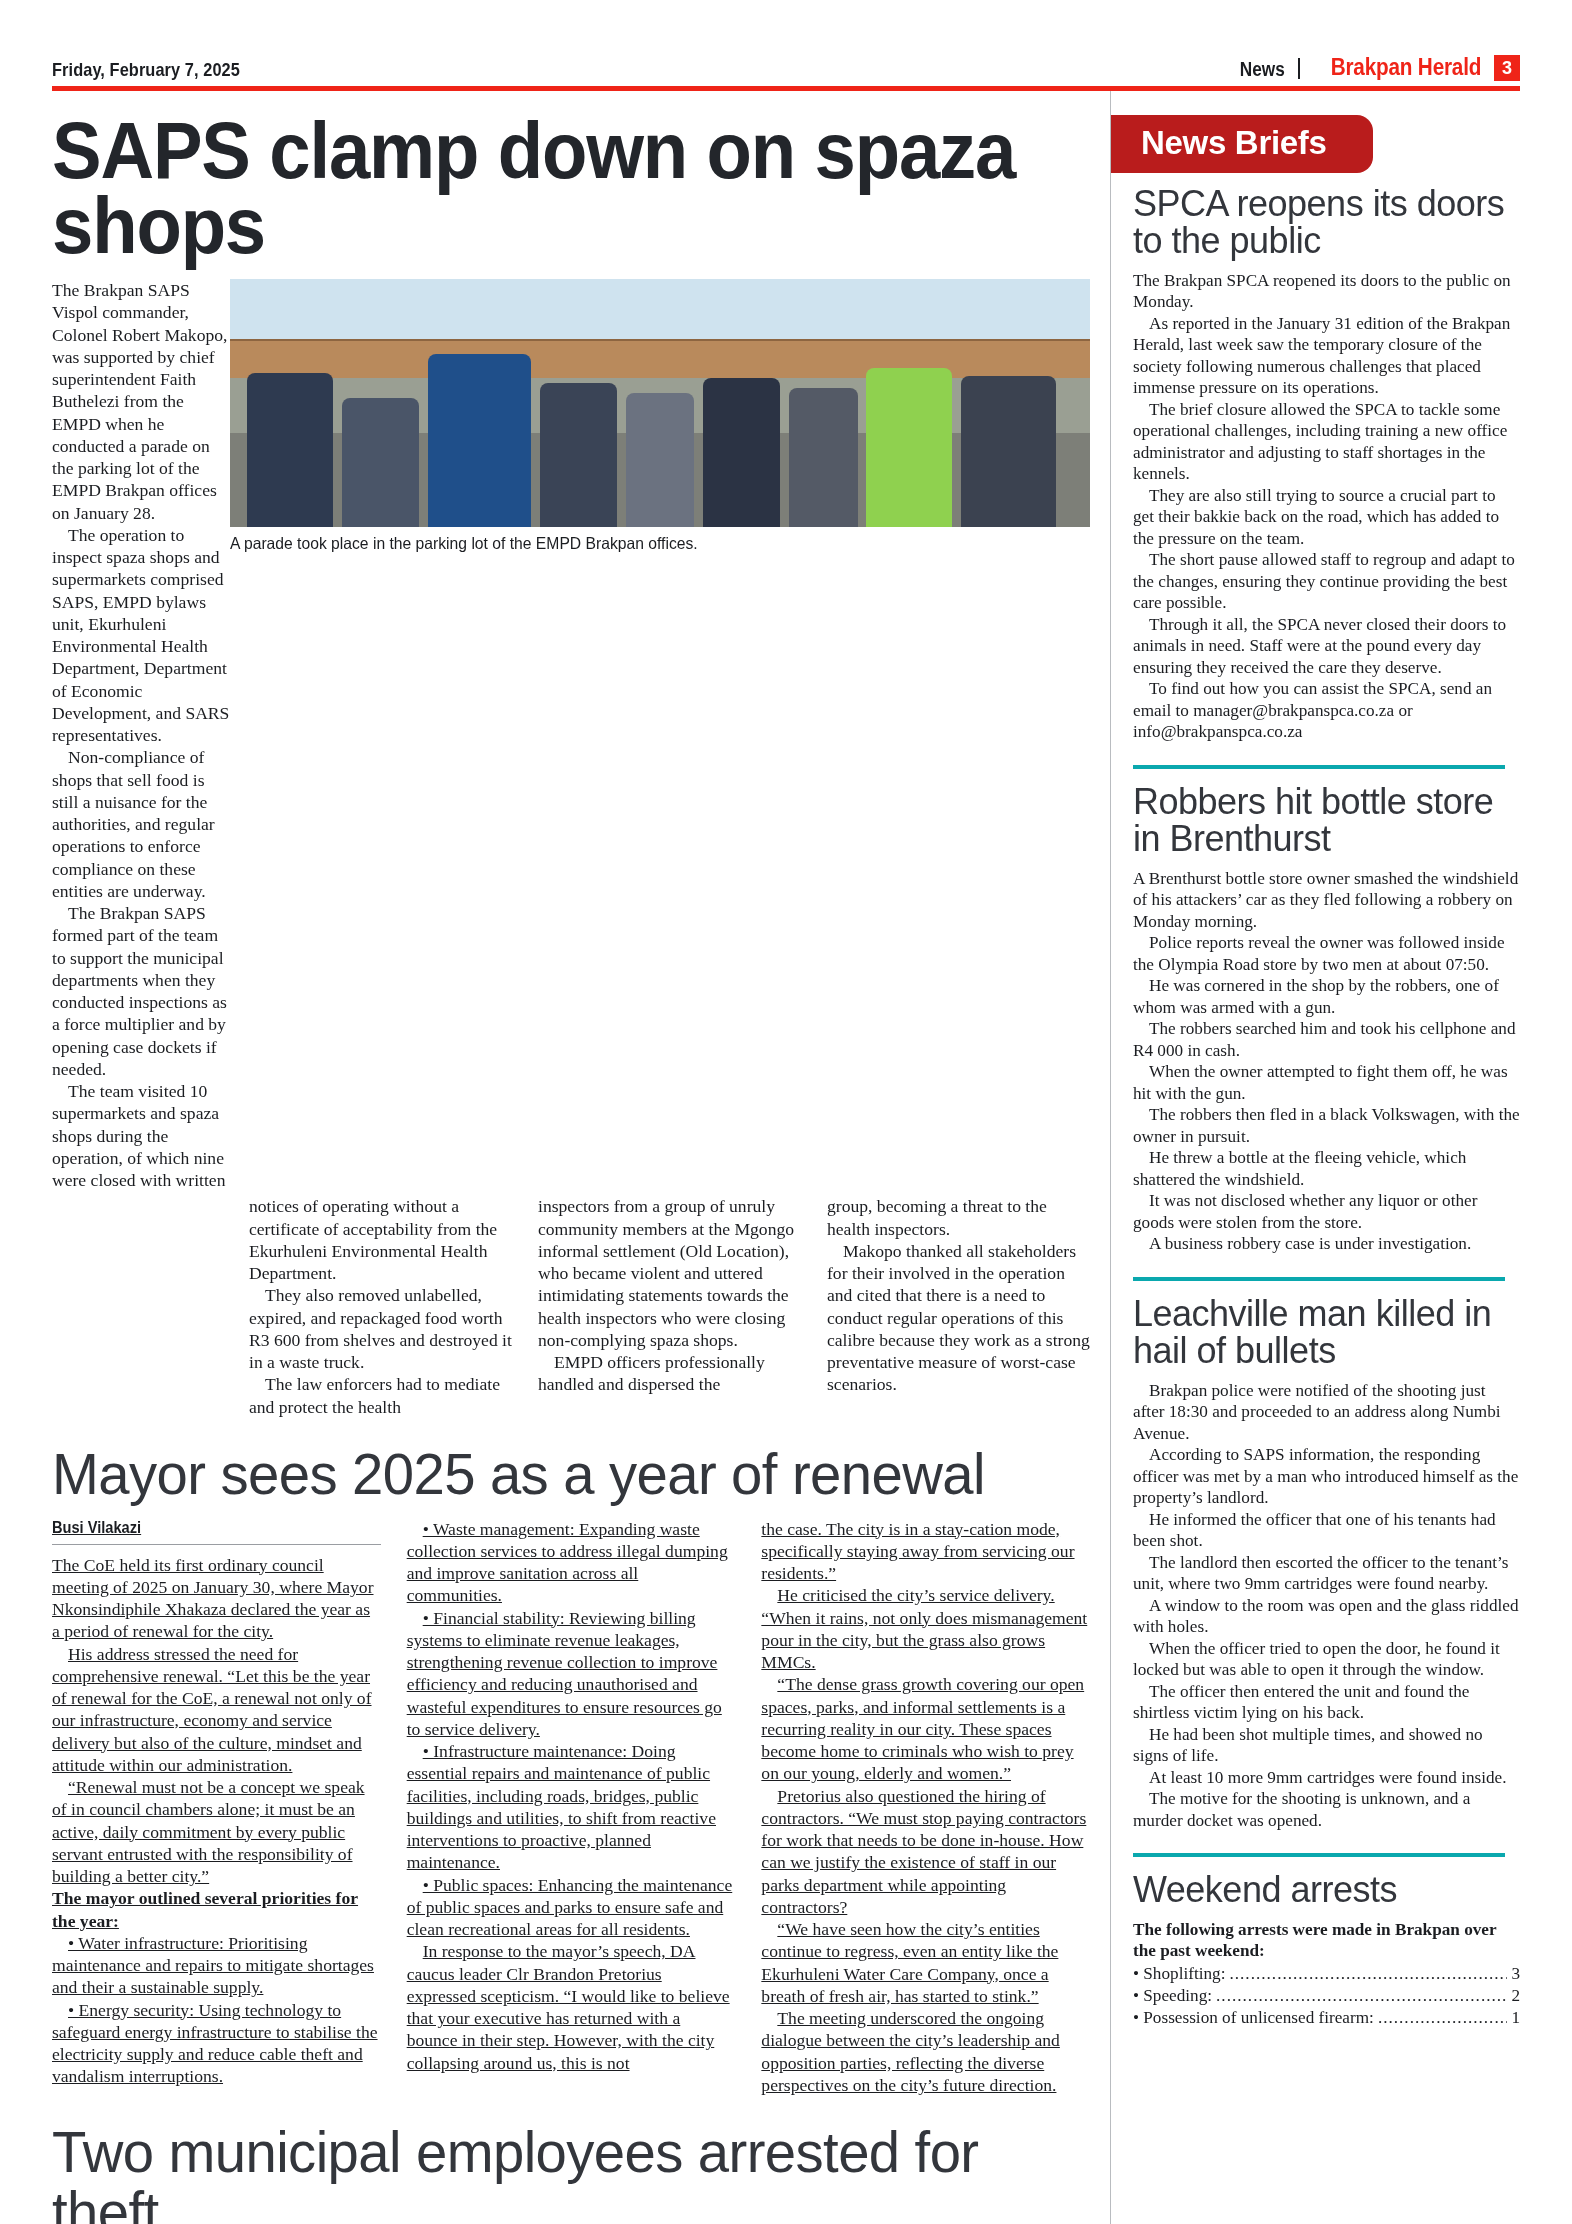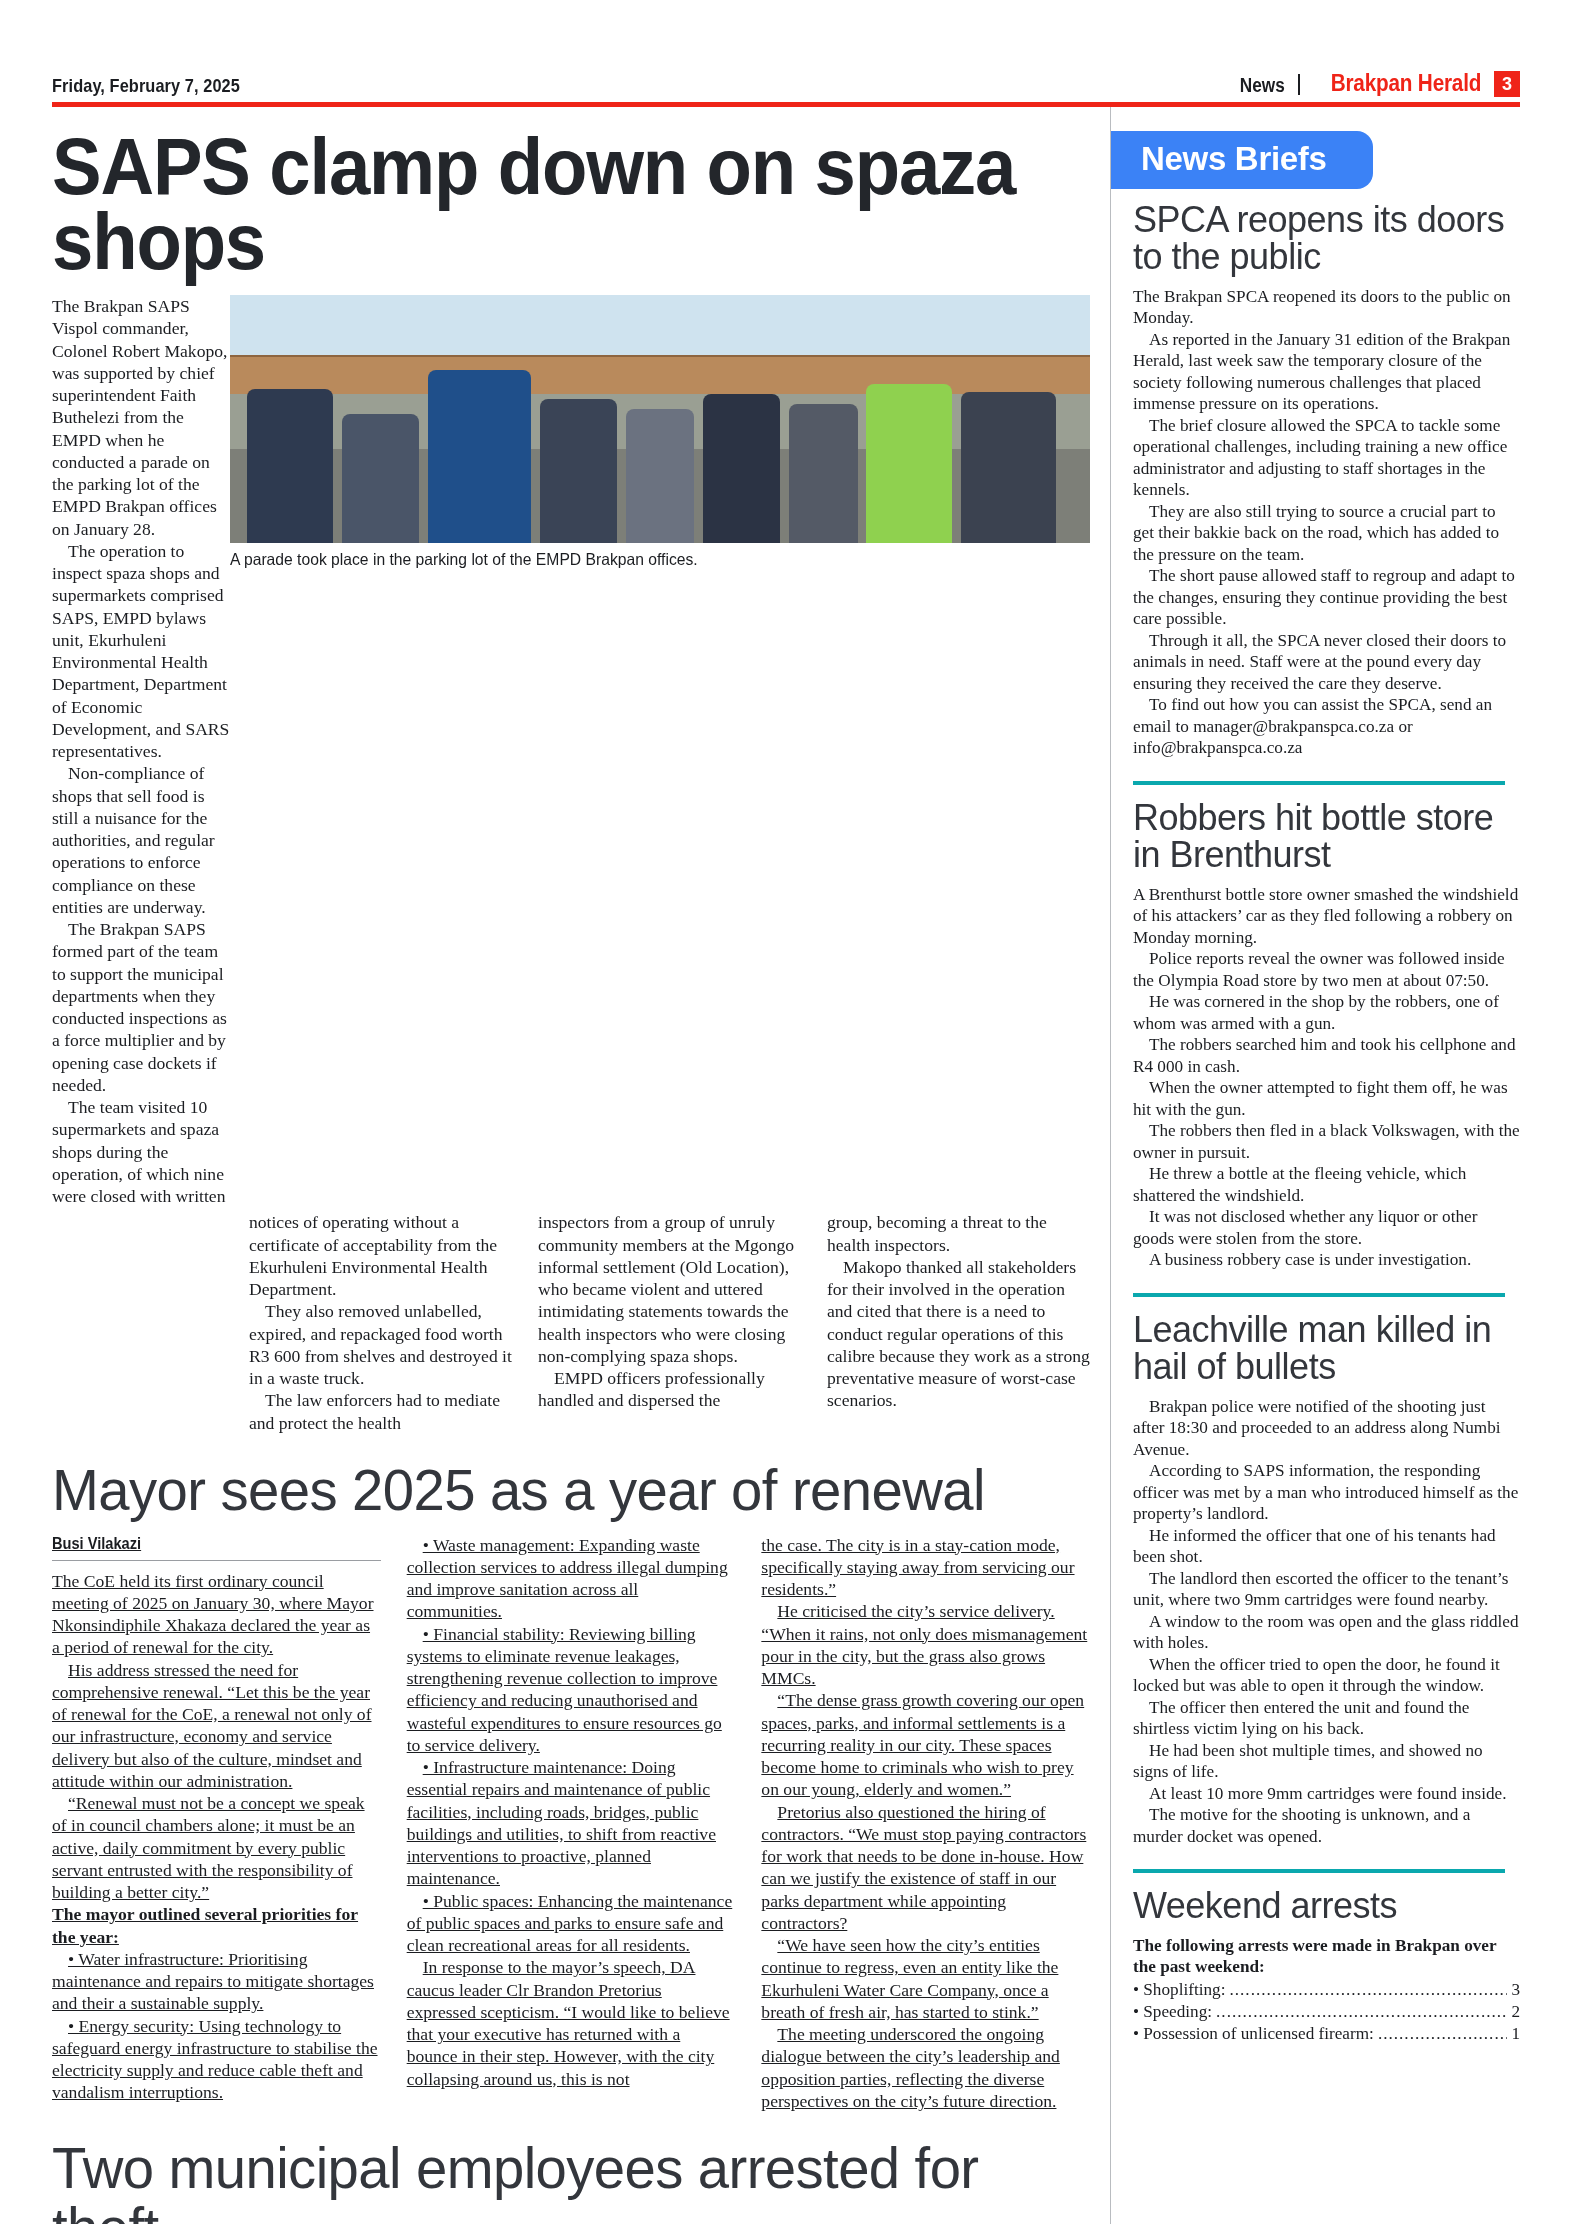--- a/index.html
+++ b/index.html
@@ -4,21 +4,21 @@
 <style>
   * { box-sizing: border-box; }
   html, body { margin:0; padding:0; }
   body {
     width:1572px; height:2224px;
     background:#ffffff;
     font-family:"Liberation Serif", serif;
     color:#1b1d21;
     overflow:hidden;
   }
-  .page { position:relative; width:1572px; height:2097px; padding:16px 52px; }
+  .page { position:relative; width:1572px; height:2097px; padding:0 52px; }
 
   
   .masthead { display:flex; align-items:flex-end; justify-content:space-between;
               padding-top:54px; }
   .mh-date { font-family:"Liberation Sans Narrow","Liberation Sans",sans-serif;
              font-size:19px; font-weight:600; letter-spacing:.1px;
              transform:scaleX(.86); transform-origin:left bottom; color:#1b1d21; }
   .mh-right { display:flex; align-items:flex-end; gap:4px; }
   .mh-section { font-family:"Liberation Sans Narrow","Liberation Sans",sans-serif;
                 font-size:20px; font-weight:600; transform:scaleX(.86);
@@ -65,21 +65,21 @@
   .cap { font-family:"Liberation Sans Narrow","Liberation Sans",sans-serif;
          font-size:16.5px; line-height:1.3; margin-top:6px; color:#1b1d21;
          transform:scaleX(.95); transform-origin:left top; }
 
   
   .ph1 { height:248px; background:
         linear-gradient(#cfe3ef 0 24%, #b98a5c 24% 40%, #9a9f93 40% 62%, #7d7f78 62% 100%); }
   .ph1 .fig { position:absolute; bottom:0; border-radius:8px 8px 0 0; }
 
   
-  .nb-badge { display:inline-block; background:#3b82f6; color:#fff;
+  .nb-badge { display:inline-block; background:#b91c1c; color:#fff;
               font-family:"Liberation Sans Narrow","Liberation Sans",sans-serif;
               font-weight:bold; font-size:33px; padding:9px 46px 11px 30px;
               border-radius:0 16px 16px 0; margin:24px 0 12px -22px;
               letter-spacing:-.3px; }
   h2.nb-hl { font-family:"Liberation Sans Narrow","Liberation Sans",sans-serif;
              font-weight:normal; font-size:36px; line-height:1.04;
              margin:0 0 10px; letter-spacing:-.5px; color:#33363c; }
   .nb-rule { height:4px; background:#0aa8ae; margin:22px 0 14px; width:96%; }
   .nb-body p { font-size:17.2px; line-height:1.25; margin:0; text-indent:16px; }
   .nb-body p.first { text-indent:0; }

